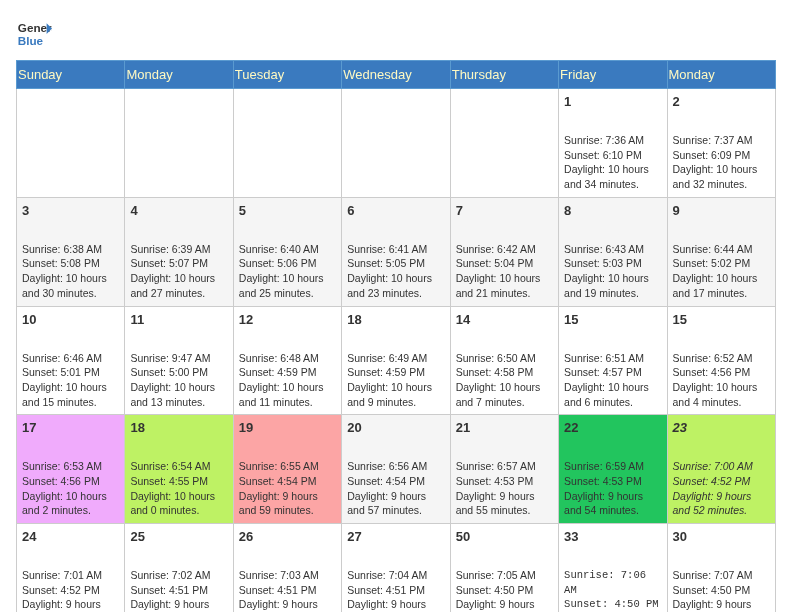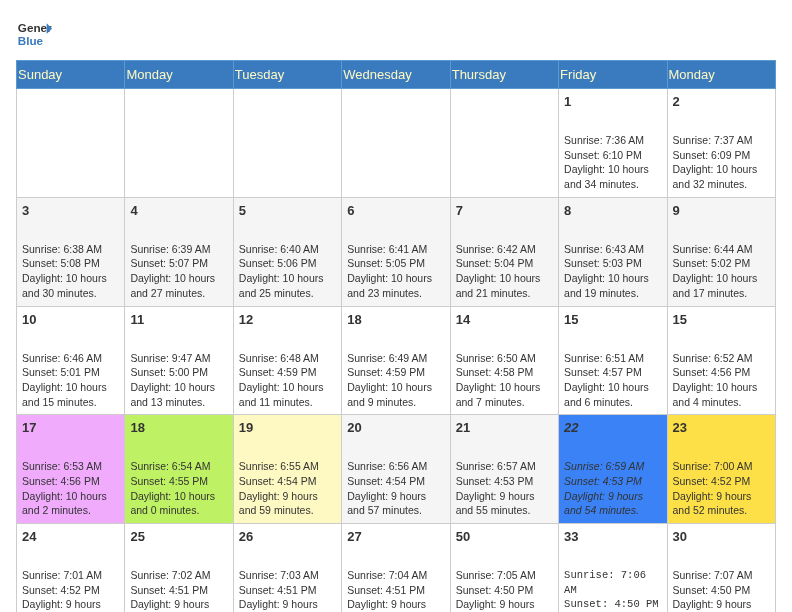--- a/index.html
+++ b/index.html
@@ -240,49 +240,49 @@
 Daylight: 10 hours
 and 2 minutes.</div>
         </td>
         <td style="background: #bef264;">
           <div class="cell-date">18</div>
           <div class="cell-info" style="white-space: pre-line;">Sunrise: 6:54 AM
 Sunset: 4:55 PM
 Daylight: 10 hours
 and 0 minutes.</div>
         </td>
-        <td style="background: #fef9c3;">
+        <td style="background: #fca5a5;">
           <div class="cell-date">19</div>
           <div class="cell-info" style="white-space: pre-line;">Sunrise: 6:55 AM
 Sunset: 4:54 PM
 Daylight: 9 hours
 and 59 minutes.</div>
         </td>
         <td style="background: rgb(245, 245, 245);">
           <div class="cell-date">20</div>
           <div class="cell-info" style="white-space: pre-line;">Sunrise: 6:56 AM
 Sunset: 4:54 PM
 Daylight: 9 hours
 and 57 minutes.</div>
         </td>
         <td style="background: rgb(245, 245, 245);">
           <div class="cell-date">21</div>
           <div class="cell-info" style="white-space: pre-line;">Sunrise: 6:57 AM
 Sunset: 4:53 PM
 Daylight: 9 hours
 and 55 minutes.</div>
         </td>
-        <td style="background: #3b82f6; font-style: italic;">
+        <td style="background: #22c55e;">
           <div class="cell-date">22</div>
           <div class="cell-info" style="white-space: pre-line;">Sunrise: 6:59 AM
 Sunset: 4:53 PM
 Daylight: 9 hours
 and 54 minutes.</div>
         </td>
-        <td style="background: #fde047;">
+        <td style="background: #bef264; font-style: italic;">
           <div class="cell-date">23</div>
           <div class="cell-info" style="white-space: pre-line;">Sunrise: 7:00 AM
 Sunset: 4:52 PM
 Daylight: 9 hours
 and 52 minutes.</div>
         </td>
       </tr>
       <tr>
         <td>
           <div class="cell-date">24</div>

